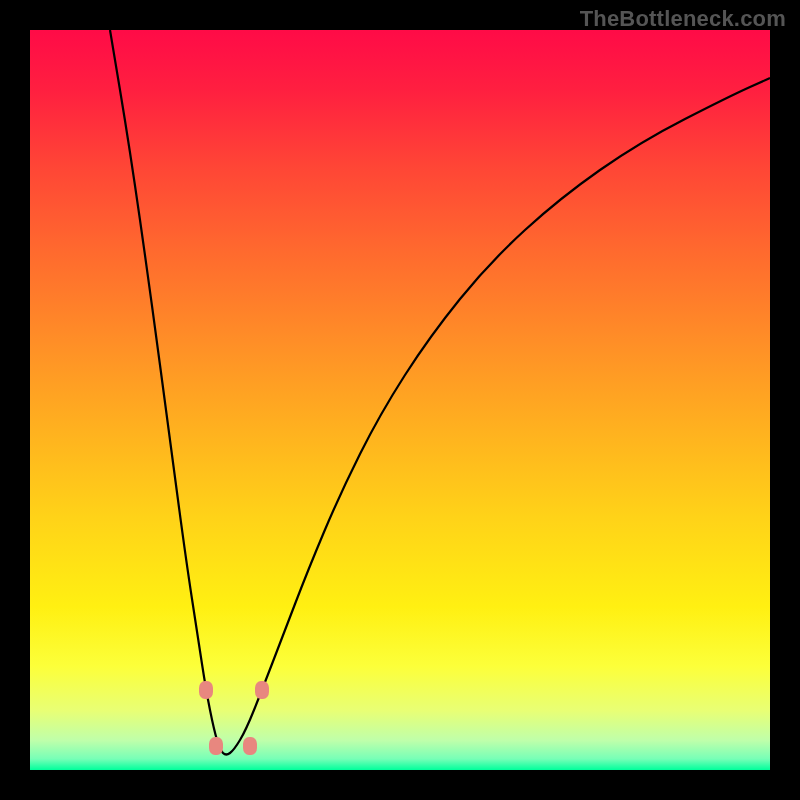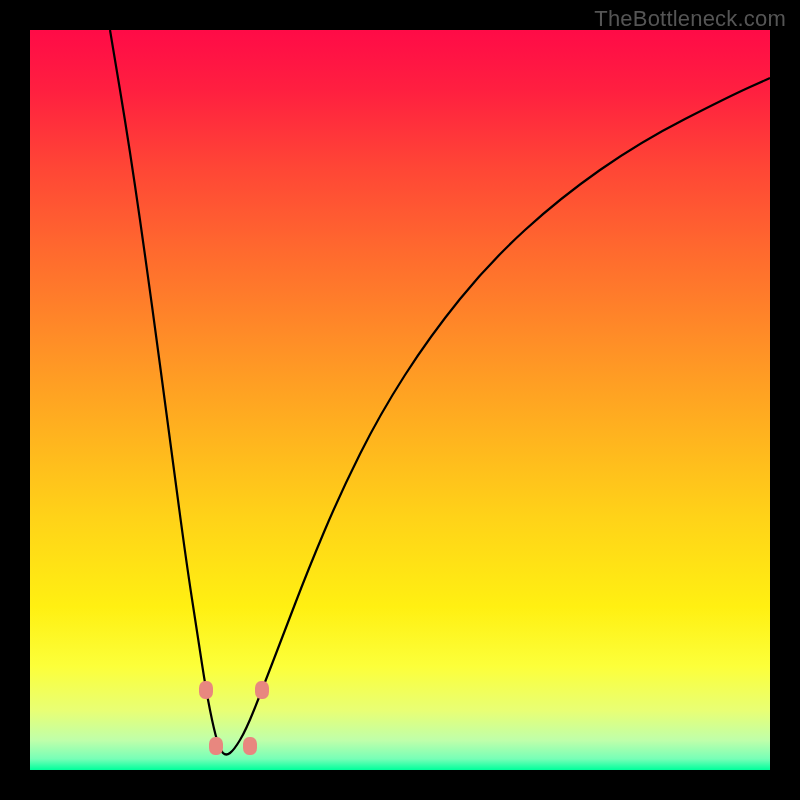--- a/index.html
+++ b/index.html
@@ -32,21 +32,21 @@
       #77ffb7 98.5%,
       #00ff9c 100%
     );
   }
   .watermark {
     position: absolute;
     top: 6px;
     right: 14px;
     color: #555555;
     font-size: 22px;
-    font-weight: 400;
+    font-weight: 700;
     letter-spacing: 0.2px;
     user-select: none;
   }
   svg.curve {
     position: absolute;
     left: 0;
     top: 0;
     width: 740px;
     height: 740px;
   }

